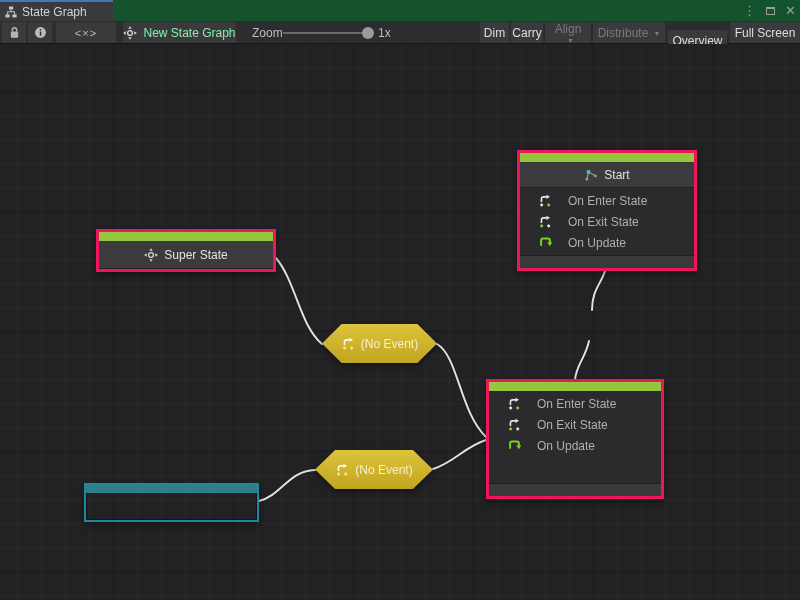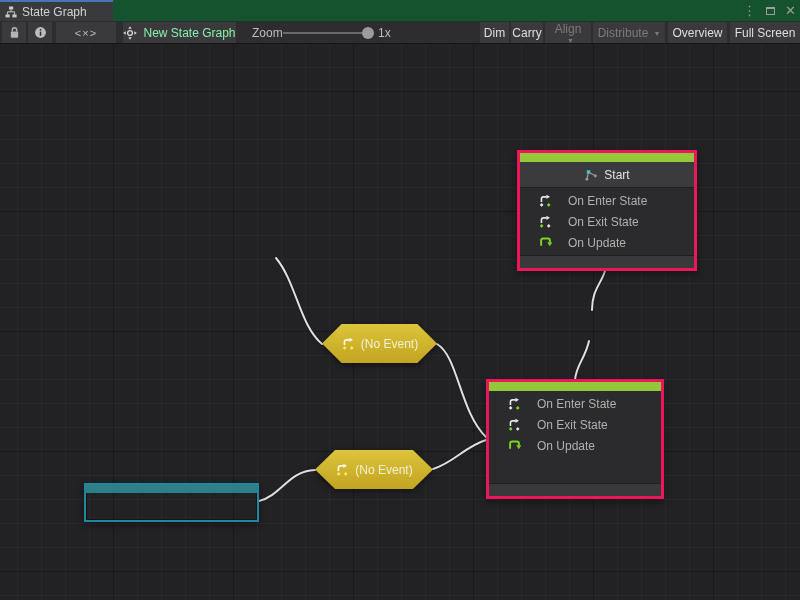--- a/index.html
+++ b/index.html
@@ -136,21 +136,21 @@
     <span>Carry</span>
   </div>
   <div class="tbtn disabled" style="left:545px; width:46px;flex-direction:column;">
     <span>Align</span>
     <span class="dd-arrow">▼</span>
   </div>
   <div class="tbtn disabled" style="left:593px; width:72px;">
     <span>Distribute</span>
     <span class="dd-arrow">▼</span>
   </div>
-  <div class="tbtn" style="left:668px; width:59px;">
+  <div class="tbtn" style="left:668px; width:59px;margin-top:8px;">
     <span>Overview</span>
   </div>
   <div class="tbtn" style="left:730px; width:70px;">
     <span>Full Screen</span>
   </div>
 </div>
 
 <div class="canvas">
 
   <svg class="wires" width="800" height="556" viewBox="0 0 800 556">
@@ -165,20 +165,37 @@
     <g fill="none" stroke="#e0e0e0" stroke-width="2" stroke-linecap="round">
       <path d="M276,214 C296,238 300,282 322,300"></path>
       <path d="M437,300 C458,312 460,368 486,393"></path>
       <path d="M259,457 C282,451 288,427 315,426"></path>
       <path d="M433,425 C455,418 464,403 486,396"></path>
       <path d="M605,227 C601,240 592,246 592,266"></path>
       <path d="M589,297 C585,315 576,321 575,336"></path>
     </g>
   </svg>
 
+  <div class="node sel" style="left:96px; top:185px; width:180px; height:43px;">
+    <div class="node-inner">
+      <div class="hdr-green"></div>
+      <div class="titlebar" style="flex:1;">
+        <span>
+          <svg width="14" height="14" viewBox="0 0 14 14">
+            <circle cx="7" cy="7" r="2.4" fill="none" stroke="#d8d8d8" stroke-width="1.3"></circle>
+            <polygon points="7,0.2 5.3,2.7 8.7,2.7" fill="#d8d8d8"></polygon>
+            <polygon points="7,13.8 5.3,11.3 8.7,11.3" fill="#d8d8d8"></polygon>
+            <polygon points="0.2,7 2.7,5.3 2.7,8.7" fill="#d8d8d8"></polygon>
+            <polygon points="13.8,7 11.3,5.3 11.3,8.7" fill="#d8d8d8"></polygon>
+          </svg>
+        </span>
+        <span class="title-text">Super State</span>
+      </div>
+    </div>
+  </div>
 
   <div class="node sel" style="left:517px; top:106px; width:180px; height:121px;">
     <div class="node-inner">
       <div class="hdr-green"></div>
       <div class="titlebar" style="height:26px;">
         <span>
           <svg width="14" height="12" viewBox="0 0 14 12">
             <path d="M4.5,3 L11.2,6.8 M4.5,3 L3,9.8" stroke="#9a9a9a" stroke-width="1.2" fill="none"></path>
             <rect x="2.8" y="1.2" width="3.4" height="3.4" fill="#41c8bd"></rect>
             <circle cx="11.4" cy="7" r="1.4" fill="#9a9a9a"></circle>

